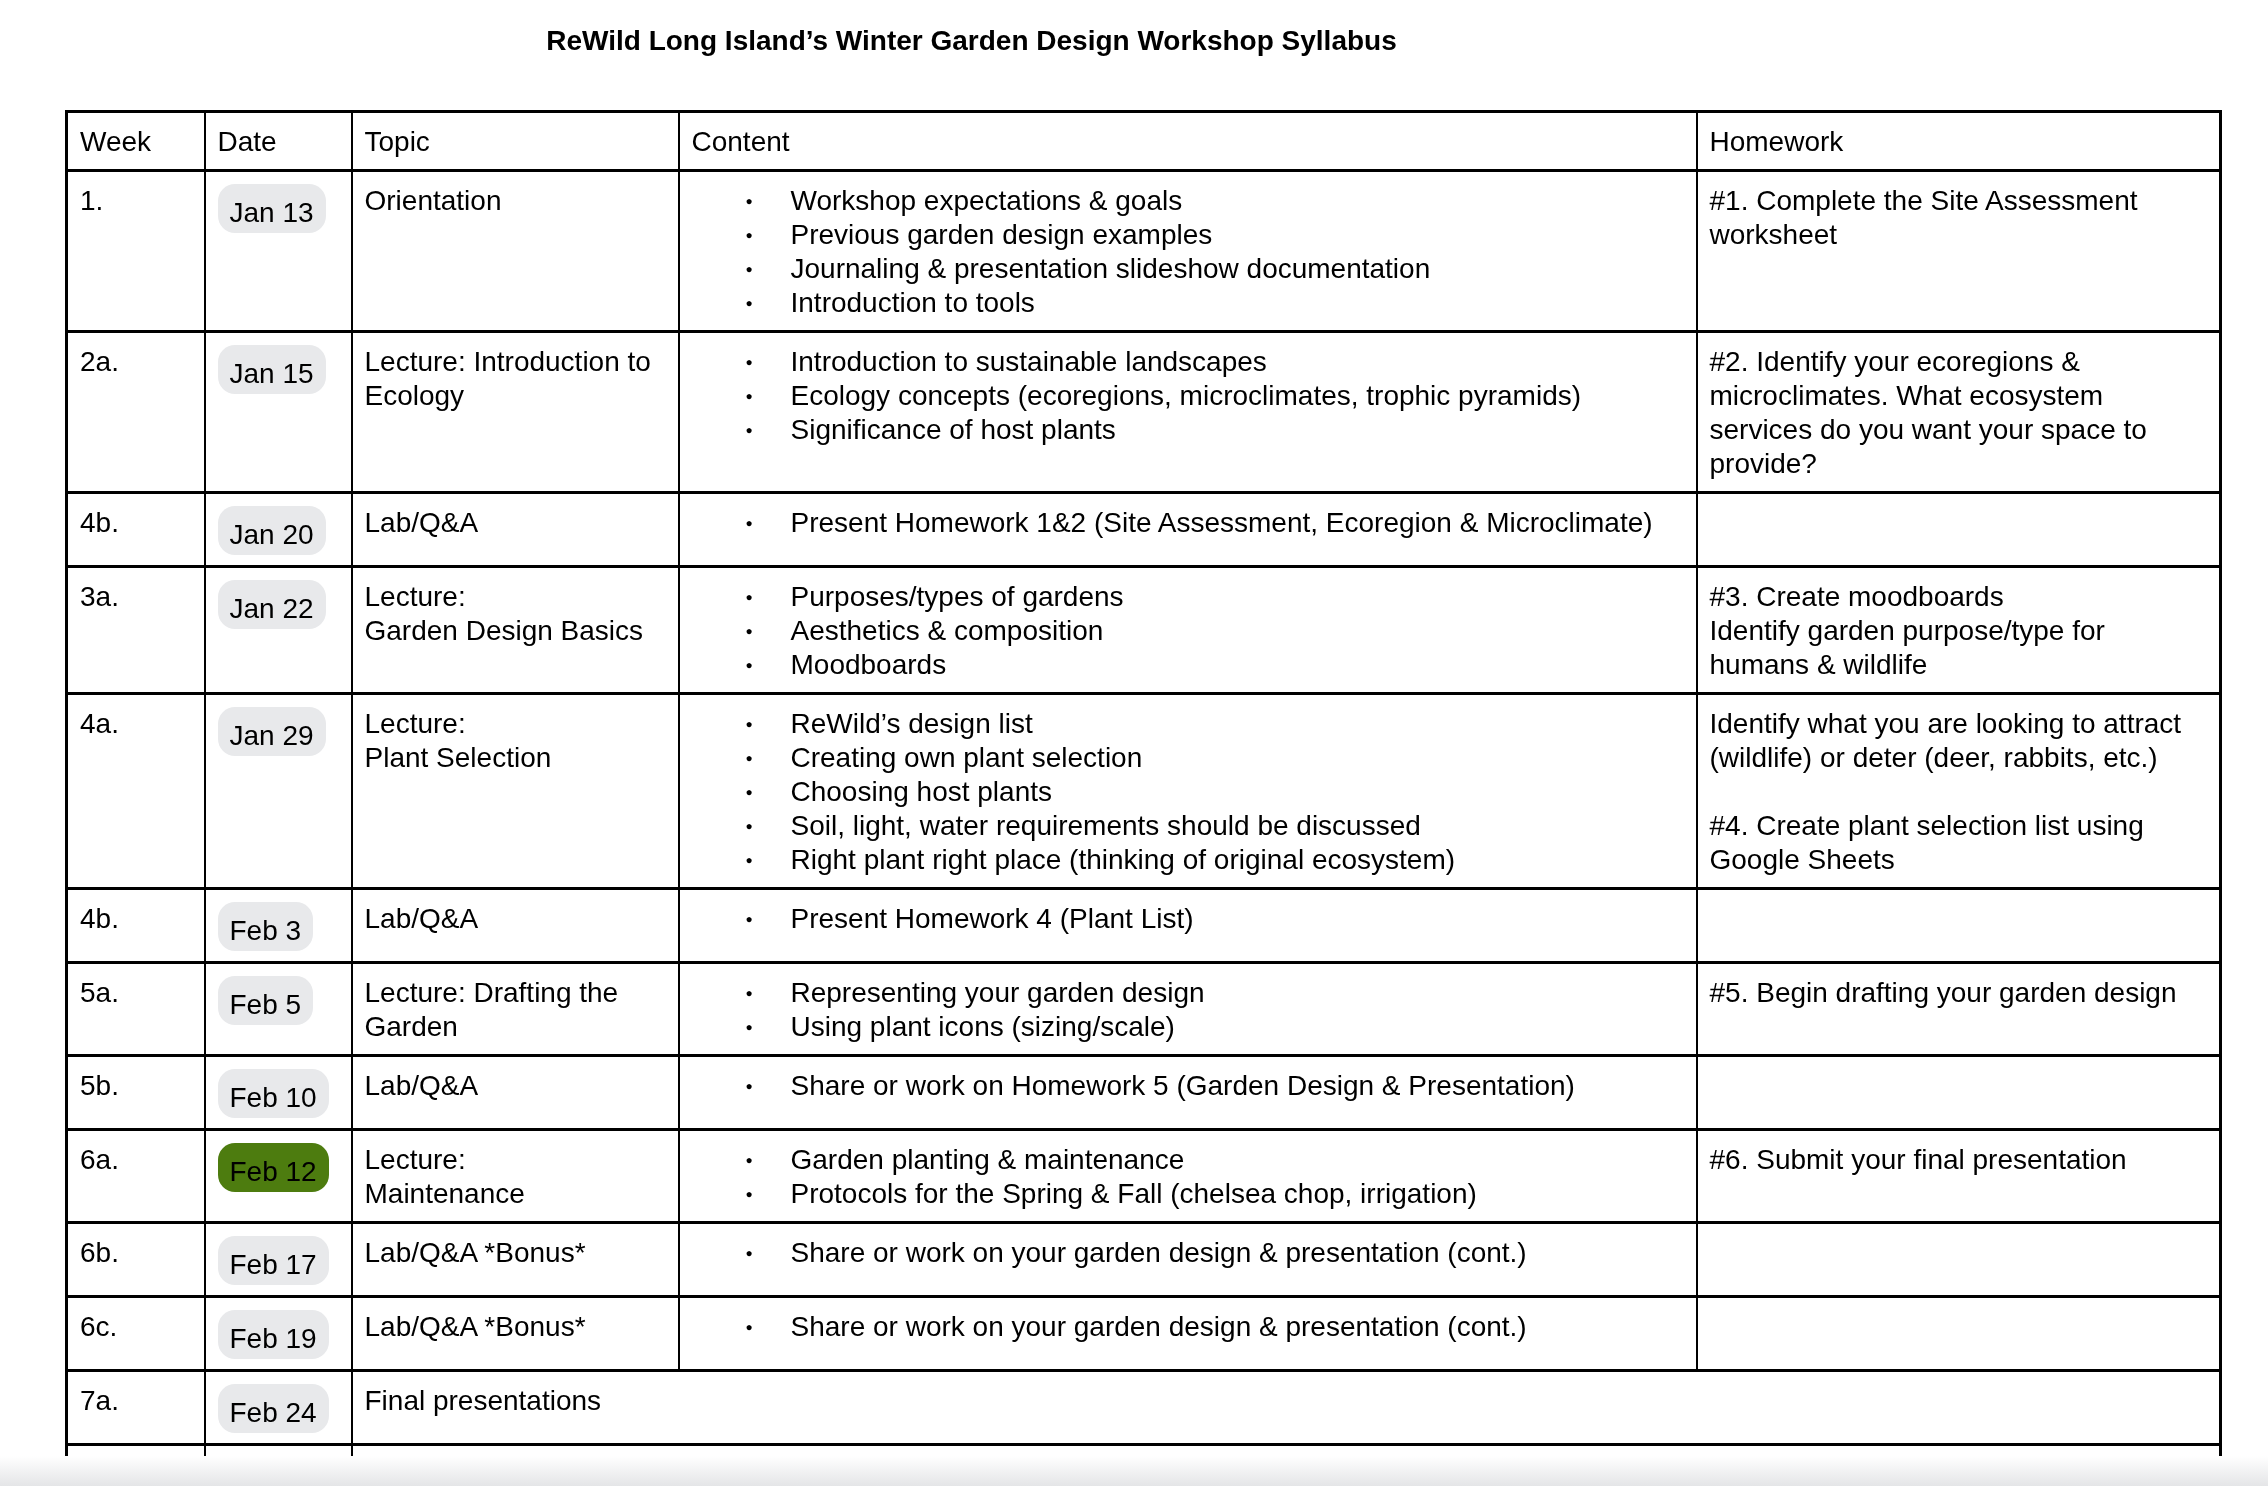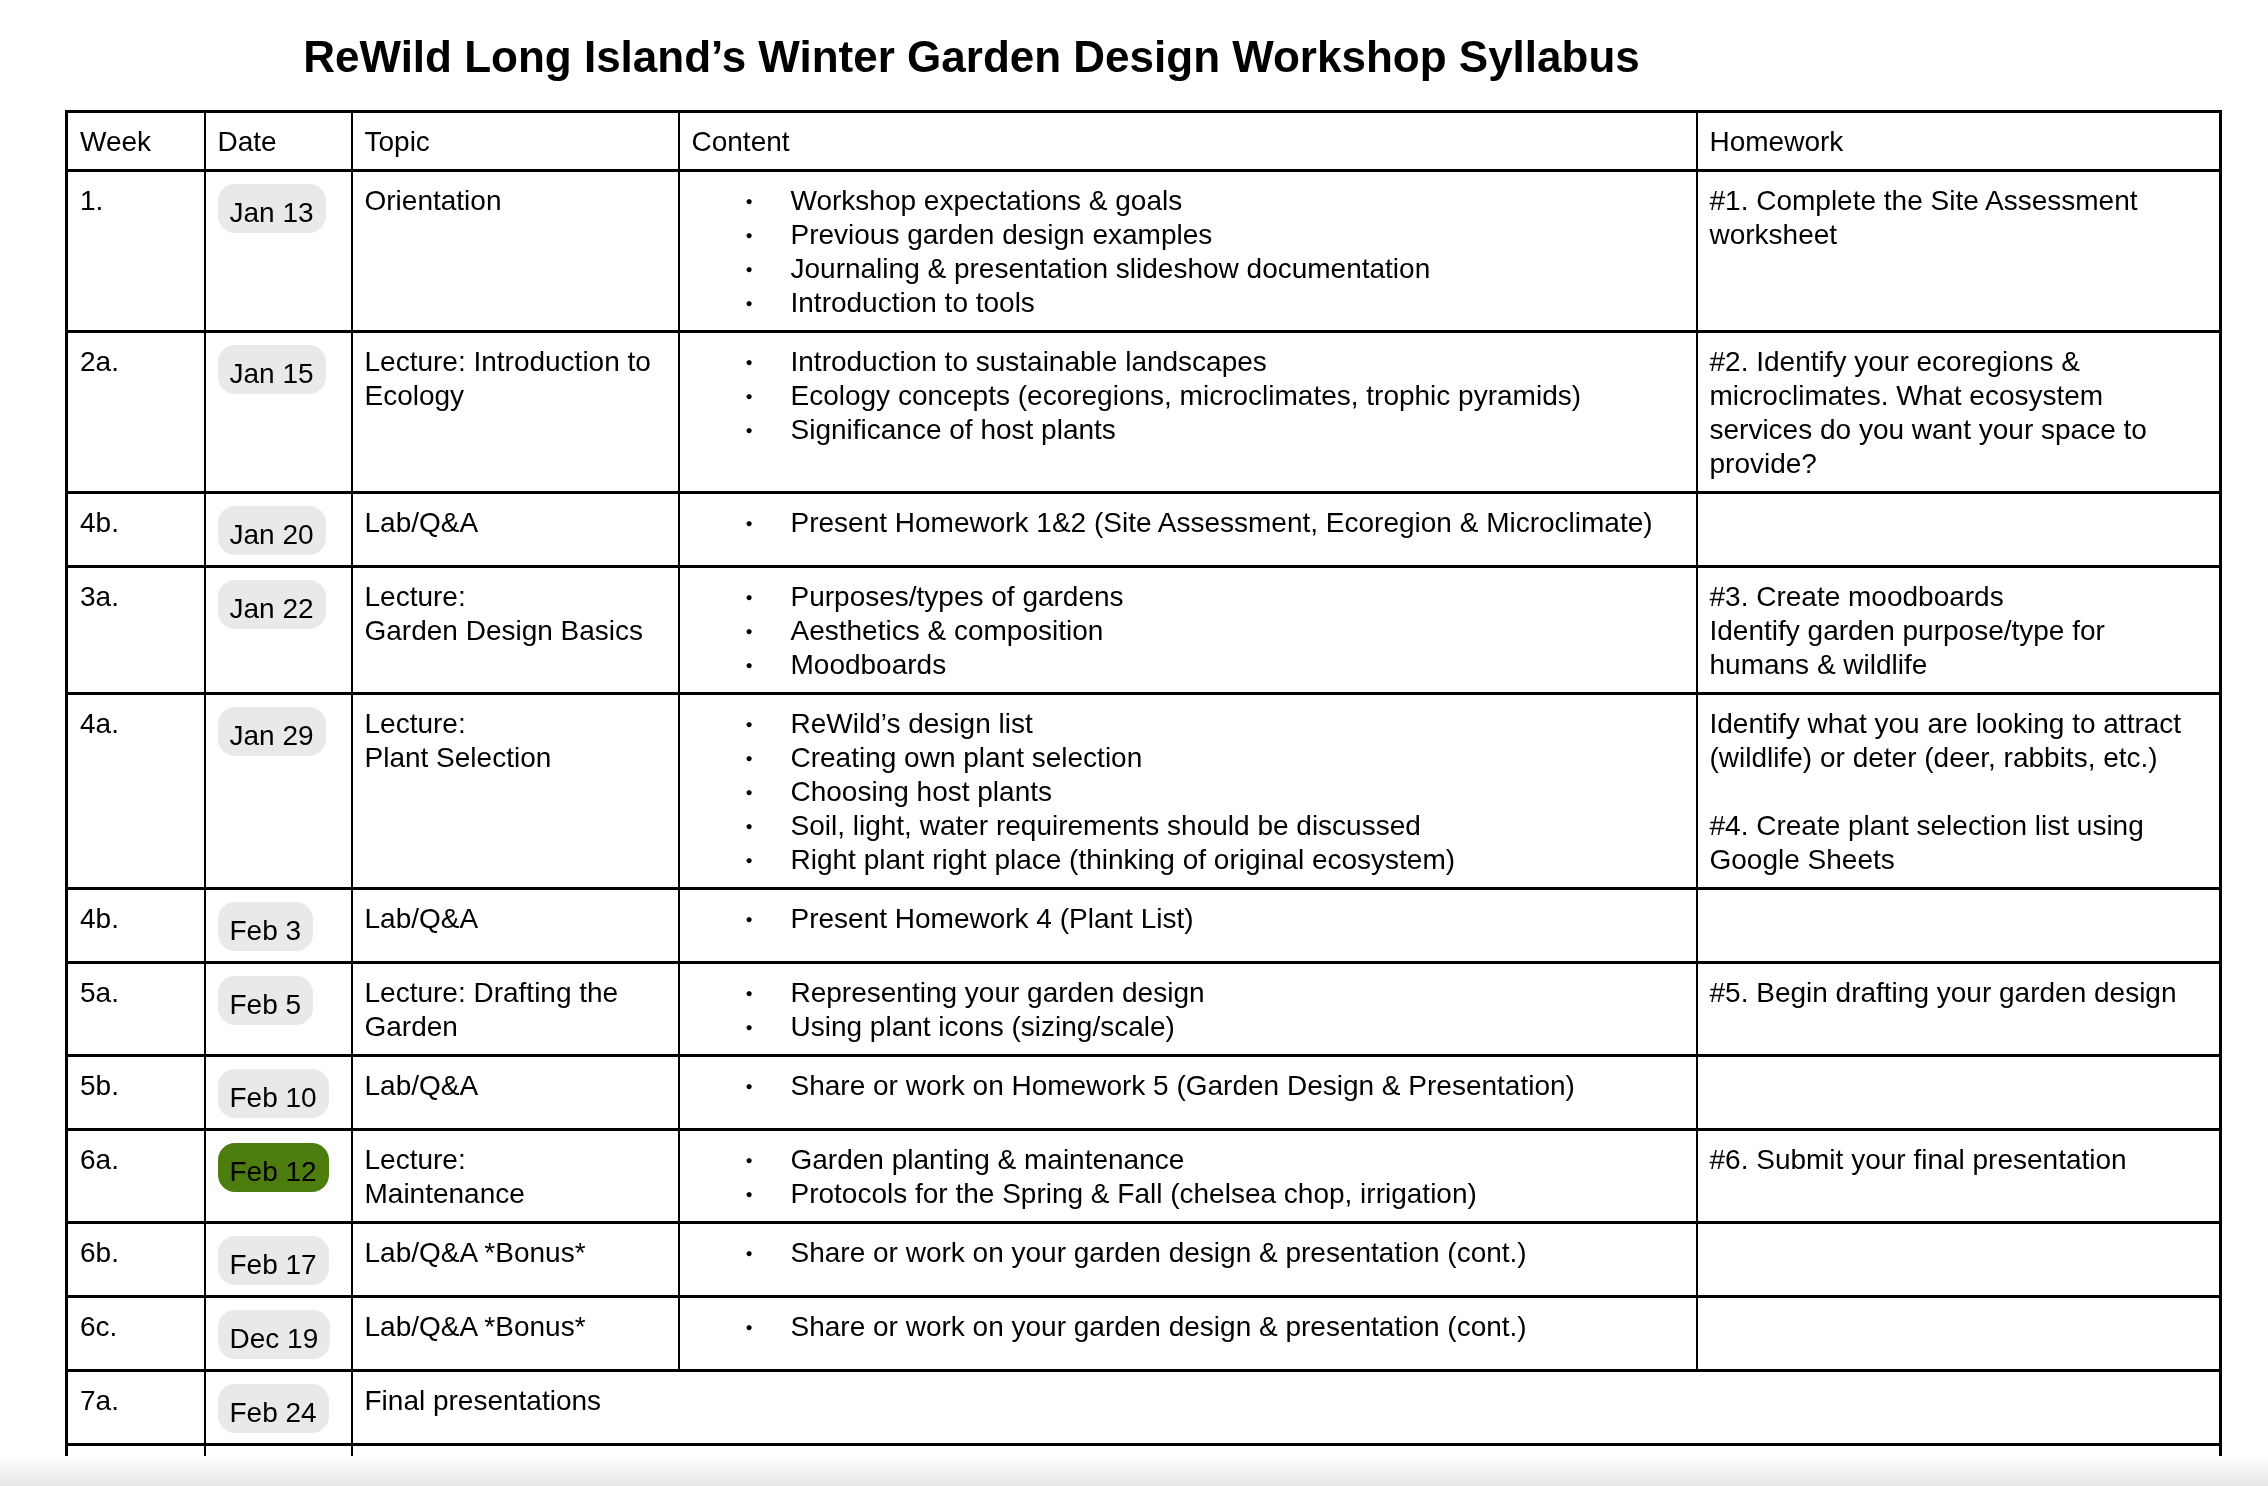--- a/index.html
+++ b/index.html
@@ -12,25 +12,25 @@
     height: 1486px;
     position: relative;
     overflow: hidden;
     font-family: "Liberation Sans", "DejaVu Sans", sans-serif;
     color: #000000;
     font-size: 28px;
     line-height: 34px;
   }
   .doc-title {
     position: absolute;
-    top: 38px;
+    top: 22px;
     left: 65px;
     width: 1813px;
     text-align: center;
-    font-size: 44px;
+    font-size: 28px;
     font-weight: bold;
     line-height: 38px;
   }
   table.syllabus {
     position: absolute;
     top: 110px;
     left: 65px;
     width: 2154px;
     border-collapse: collapse;
     table-layout: fixed;
@@ -216,21 +216,21 @@
         <td class="c-week">6b.</td>
         <td class="c-date"><span class="chip" style="background: rgb(232, 233, 235);">Feb 17</span></td>
         <td class="c-topic">Lab/Q&amp;A *Bonus*</td>
         <td class="c-content">
           <div class="bullet"><span>Share or work on your garden design &amp; presentation (cont.)</span></div>
         </td>
         <td class="c-homework"></td>
       </tr>
       <tr>
         <td class="c-week">6c.</td>
-        <td class="c-date"><span class="chip" style="background: rgb(232, 233, 235);">Dec 19</span></td>
+        <td class="c-date"><span class="chip" style="background: rgb(232, 233, 235);">Feb 19</span></td>
         <td class="c-topic">Lab/Q&amp;A *Bonus*</td>
         <td class="c-content">
           <div class="bullet"><span>Share or work on your garden design &amp; presentation (cont.)</span></div>
         </td>
         <td class="c-homework"></td>
       </tr>
       <tr>
         <td class="c-week">7a.</td>
         <td class="c-date"><span class="chip" style="background: rgb(232, 233, 235);">Feb 24</span></td>
         <td class="c-merged" colspan="3">Final presentations</td>

